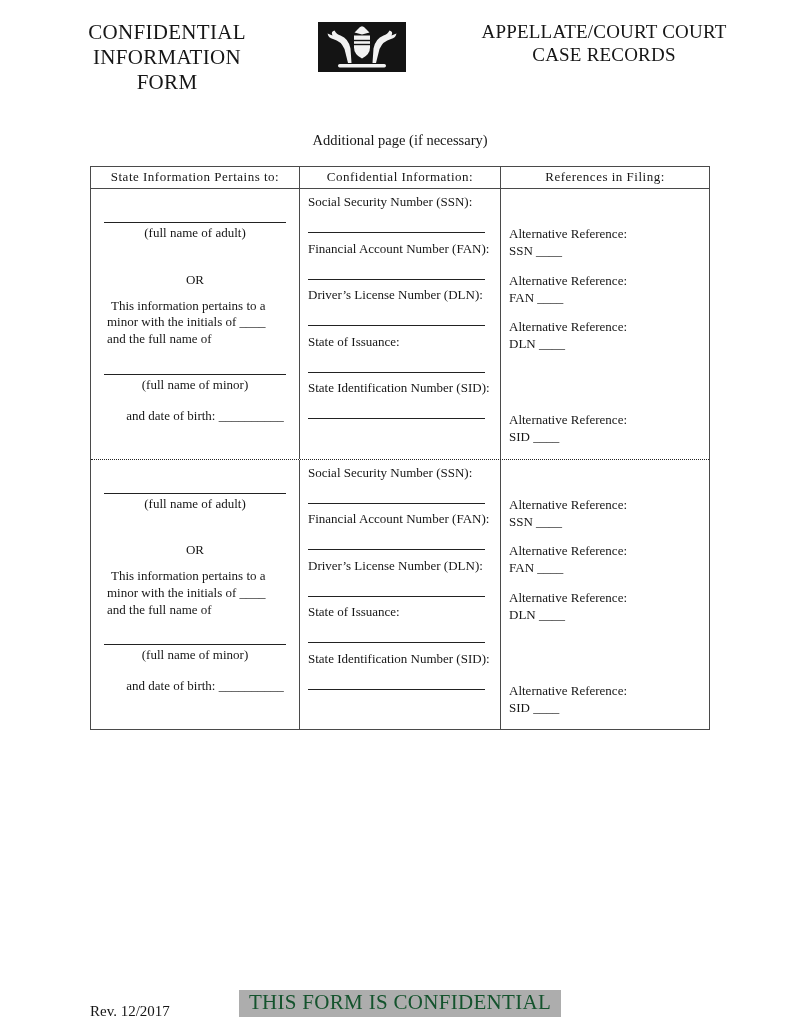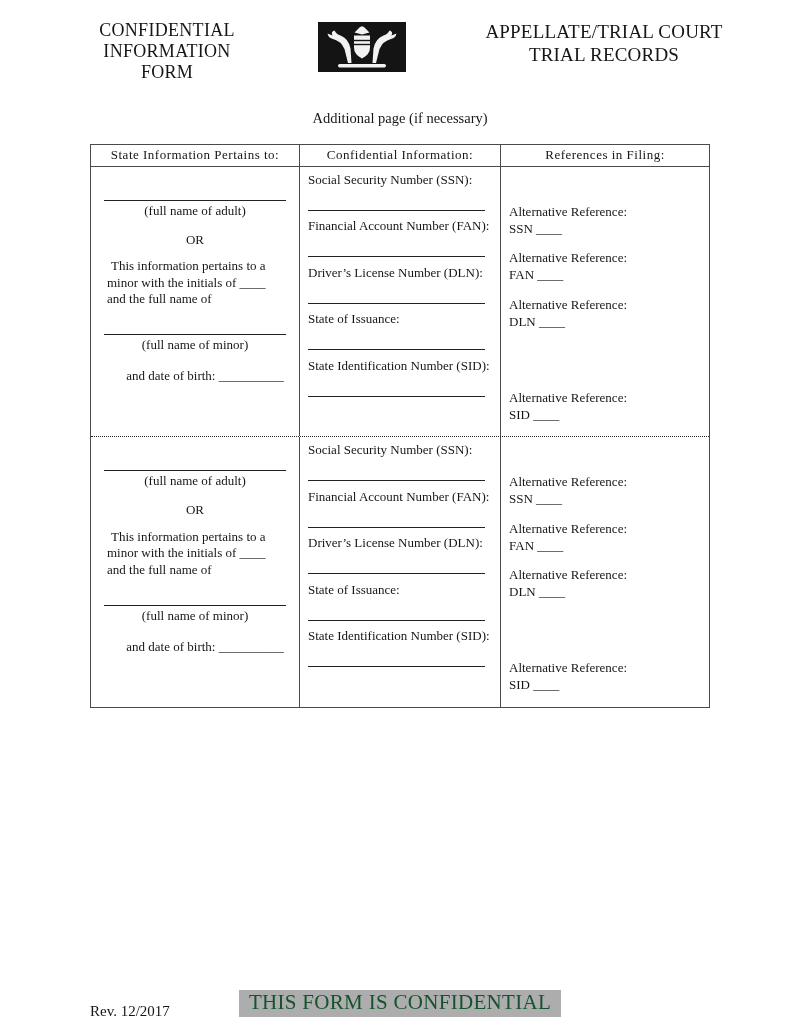--- a/index.html
+++ b/index.html
@@ -16,35 +16,35 @@
   
   .header {
     display: flex;
     justify-content: space-between;
     align-items: flex-start;
     padding: 20px 70px 0 88px;
   }
   .title-left {
     width: 158px;
     text-align: center;
-    font-size: 18px;
+    font-size: 21px;
     line-height: 1.18;
     letter-spacing: 0.3px;
   }
   .emblem-wrap { padding-top: 2px; }
   .title-right {
     width: 252px;
     text-align: center;
     font-size: 19px;
     line-height: 1.22;
     letter-spacing: 0.2px;
   }
   .subtitle {
     text-align: center;
-    margin-top: 26px;
+    margin-top: 38px;
     font-size: 14.5px;
   }
   
   .form-table {
     width: 620px;
     margin: 17px auto 0;
     border: 1px solid #4a4a4a;
     font-size: 13px;
   }
   .thead { display: flex; border-bottom: 1px solid #4a4a4a; }
@@ -65,21 +65,21 @@
     text-align: center;
     padding-top: 16px;
     line-height: 1.25;
   }
   .name-line {
     width: 182px;
     height: 18px;
     border-bottom: 1px solid #222;
   }
   .small-label { margin-top: 2px; }
-  .or-label { margin-top: 13px; }
+  .or-label { margin-top: 30px; }
   .minor-par {
     margin-top: 10px;
     text-align: left;
     line-height: 1.28;
     width: 176px;
   }
   .minor-par .line1 { padding-left: 4px; }
   .name-line.second { margin-top: 9px; }
   .dob-label { margin-top: 15px; margin-left: 20px; }
   .conf-cell { padding: 5px 8px 0; }
@@ -126,21 +126,21 @@
           <path d="M30 41 L26.5 27 Q23 19 15 17 Q10.5 16 9.5 11.5 L14.5 13.5 Q12.5 9.5 16.5 8.5 Q18.5 12.5 22.5 13.5 Q30.5 16.5 32.5 26.5 L33.5 41 Z"></path>
           <path d="M58 41 L61.5 27 Q65 19 73 17 Q77.5 16 78.5 11.5 L73.5 13.5 Q75.5 9.5 71.5 8.5 Q69.5 12.5 65.5 13.5 Q57.5 16.5 55.5 26.5 L54.5 41 Z"></path>
           <rect x="20" y="42" width="48" height="3.5" rx="1.7"></rect>
         </g>
         <g stroke="#141414" stroke-width="1.4">
           <line x1="36" y1="18.5" x2="52" y2="18.5"></line>
           <line x1="36" y1="22.5" x2="52" y2="22.5"></line>
         </g>
       </svg>
     </div>
-    <div class="title-right">APPELLATE/TRIAL COURT TRIAL RECORDS</div>
+    <div class="title-right">APPELLATE/COURT COURT CASE RECORDS</div>
   </div>
 
   <div class="subtitle">Additional page (if necessary)</div>
 
   <div class="form-table">
 
     <div class="thead">
       <div class="th col-a">State Information Pertains to:</div>
       <div class="th col-b">Confidential Information:</div>
       <div class="th col-c">References in Filing:</div>

